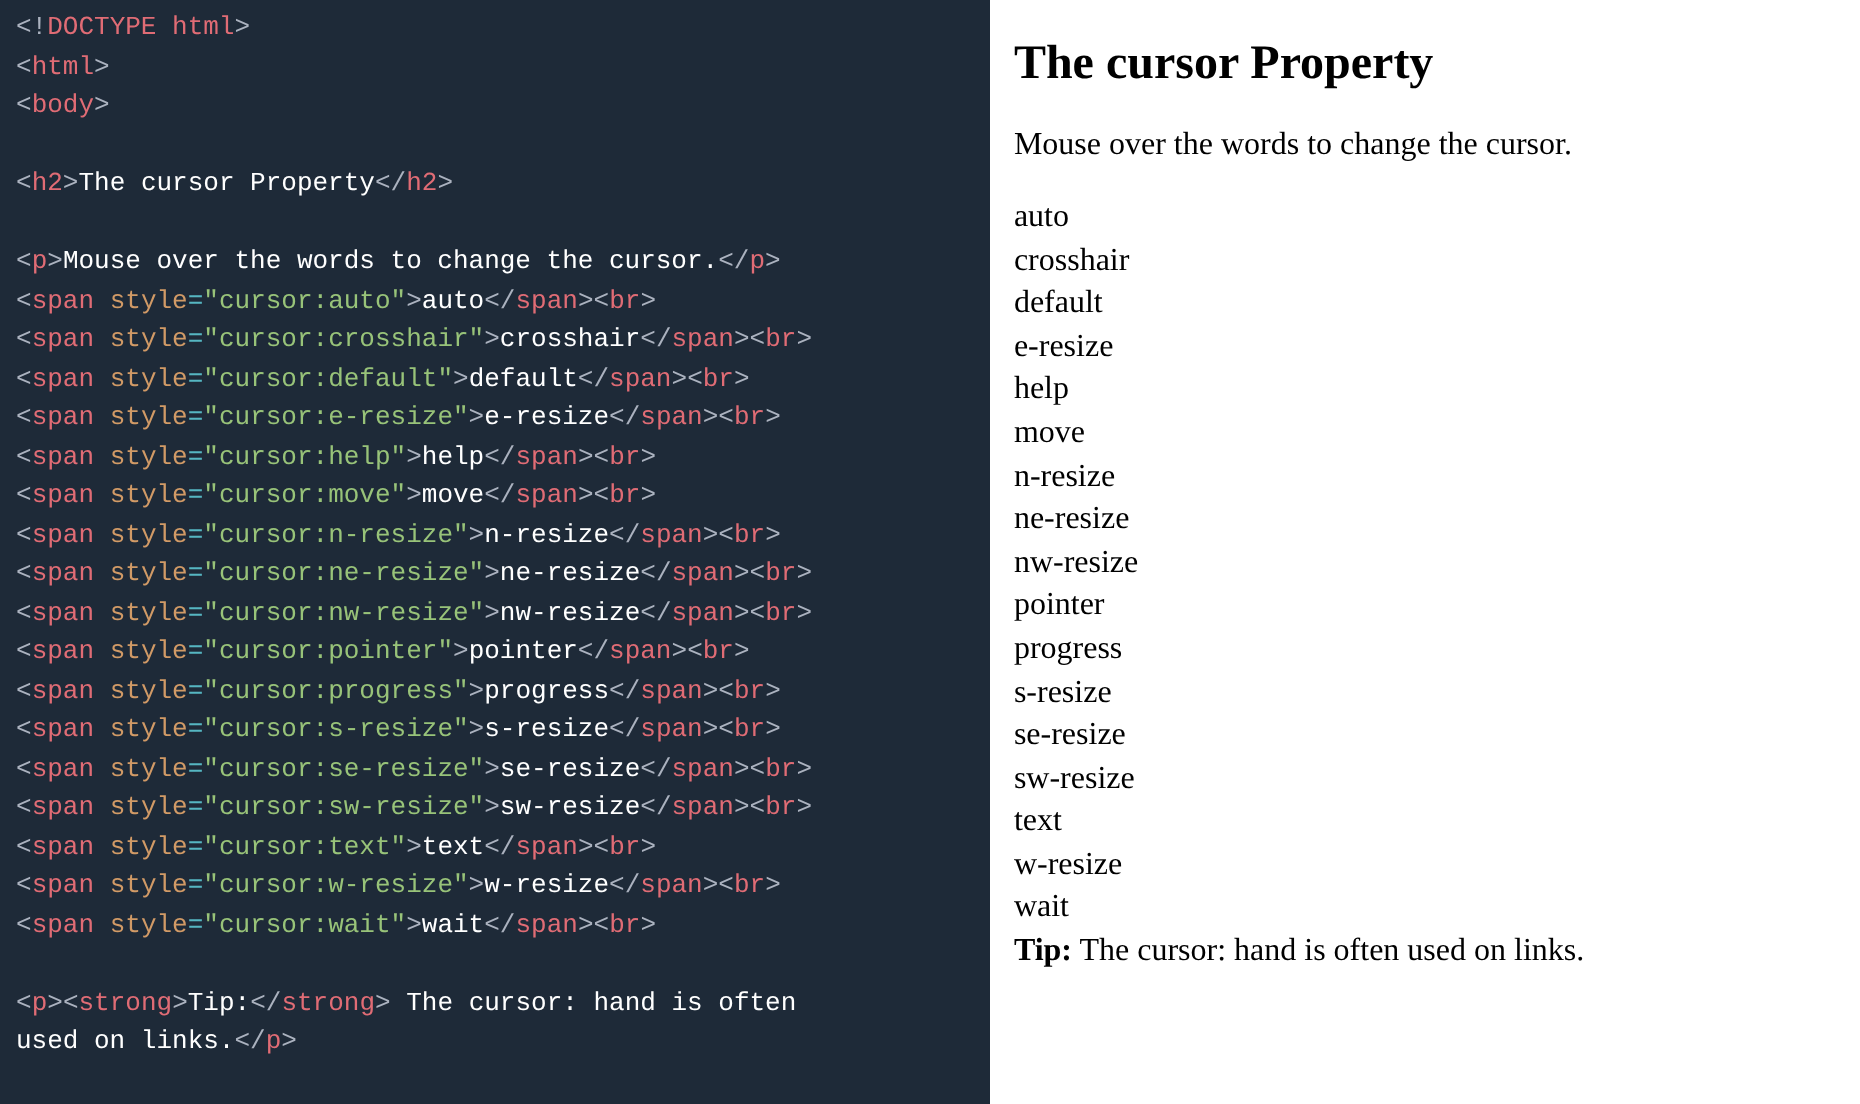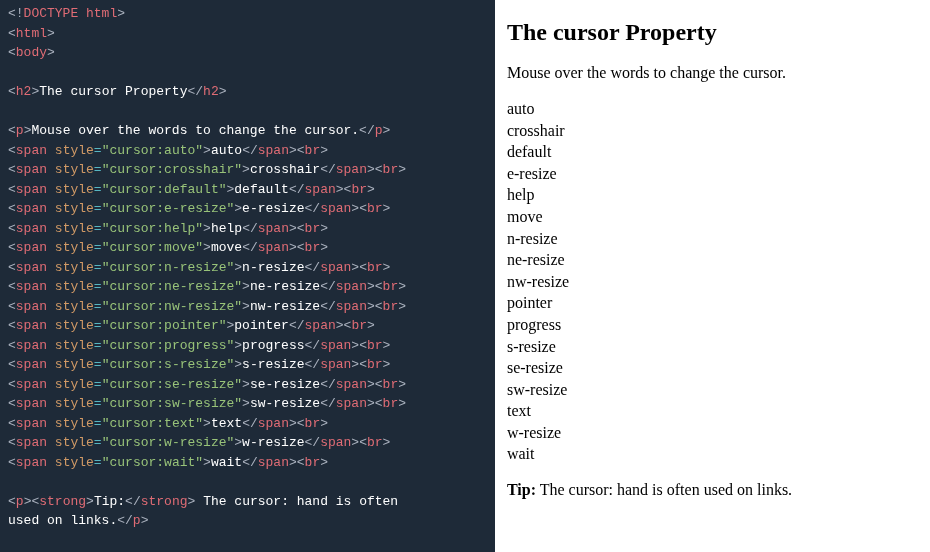--- a/index.html
+++ b/index.html
@@ -29,21 +29,21 @@
       padding: 16px 12px;
       line-height: 1.35;
     }
     .preview-pane h2 {
       font-size: 24px;
       font-weight: bold;
       margin-bottom: 14px;
     }
     .preview-pane .intro { margin-bottom: 14px; }
     .preview-pane .cursor-list span { display: block; cursor: pointer; }
-    .preview-pane .tip { margin-top: 14px; }
+    .preview-pane .tip { }
     
     .t-tag { color: #e06c75; }
     .t-attr { color: #d19a66; }
     .t-op { color: #56b6c2; }
     .t-str { color: #98c379; }
     .t-text { color: #ffffff; }
     .t-punc { color: #abb2bf; }
   </style>
 </head>
 <body>

